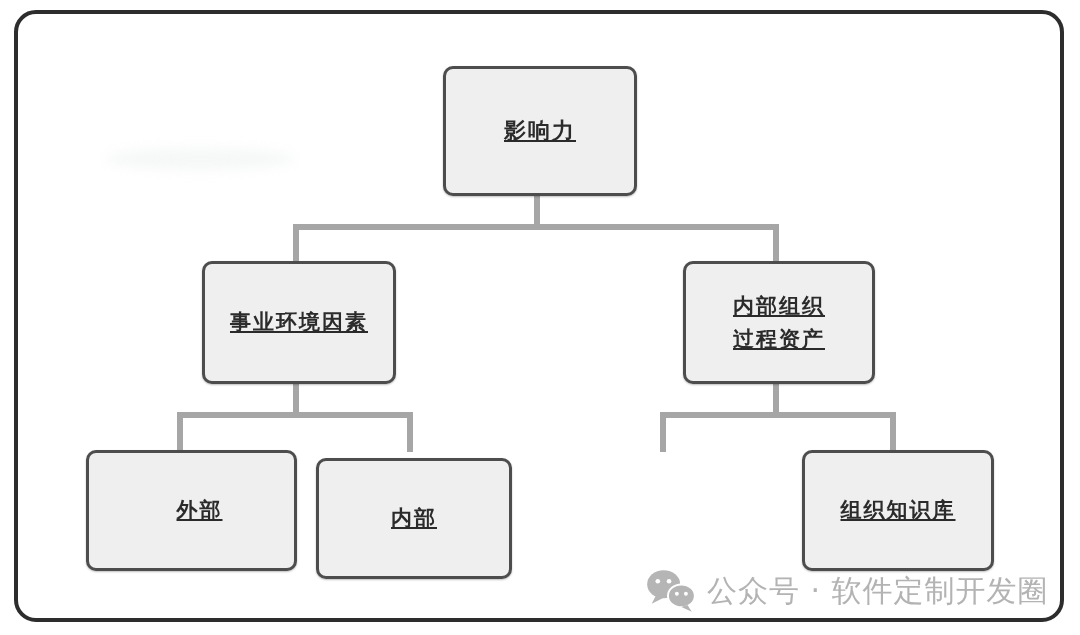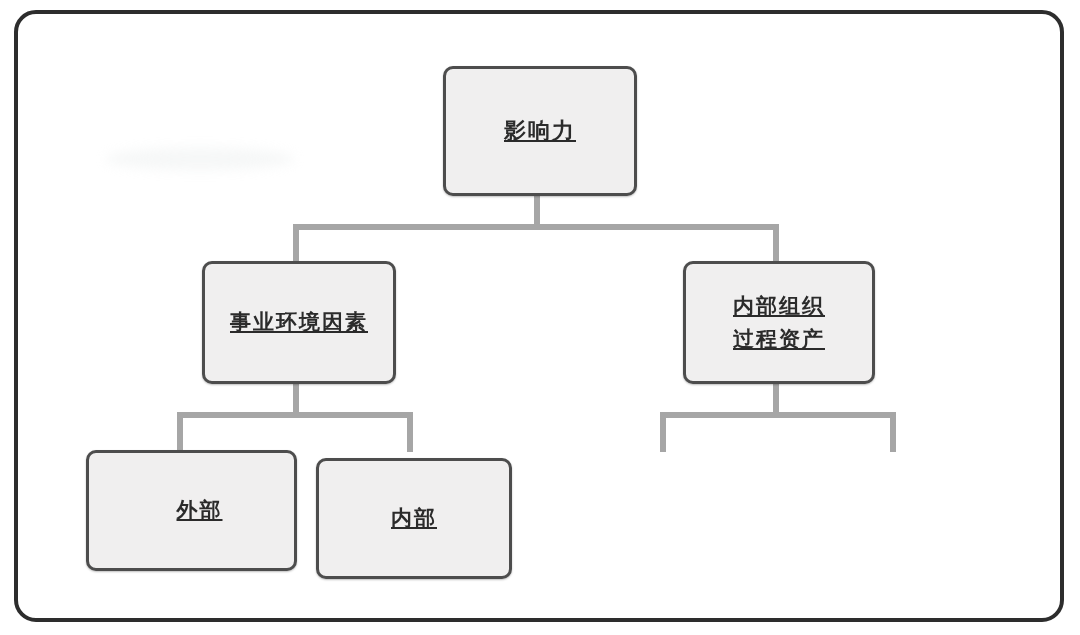--- a/index.html
+++ b/index.html
@@ -99,15 +99,35 @@
 
   <div class="node n-external">
     <span>外部</span>
   </div>
 
   <div class="node n-internal">
     <span>内部</span>
   </div>
 
 
+  <div class="node n-knowledge">
+    <span>组织知识库</span>
+  </div>
 
+  <div class="watermark">
+    <svg width="52" height="44" viewBox="0 0 42 36">
+      <g fill="#b5b5b5">
+        <ellipse cx="15" cy="12.5" rx="13.5" ry="11.5"></ellipse>
+        <path d="M9 21 L5.2 28.5 L15 23.5 Z"></path>
+      </g>
+      <circle cx="10.2" cy="10" r="1.9" fill="#ffffff"></circle>
+      <circle cx="19.4" cy="10" r="1.9" fill="#ffffff"></circle>
+      <g fill="#b5b5b5" stroke="#ffffff" stroke-width="1.6">
+        <ellipse cx="29.5" cy="22" rx="11" ry="9.3"></ellipse>
+      </g>
+      <path d="M34.5 29.5 L38 35 L29.5 31 Z" fill="#b5b5b5"></path>
+      <circle cx="25.8" cy="20.2" r="1.6" fill="#ffffff"></circle>
+      <circle cx="33.2" cy="20.2" r="1.6" fill="#ffffff"></circle>
+    </svg>
+    <span>公众号 · 软件定制开发圈</span>
+  </div>
 
 </div>
 
 </body></html>

